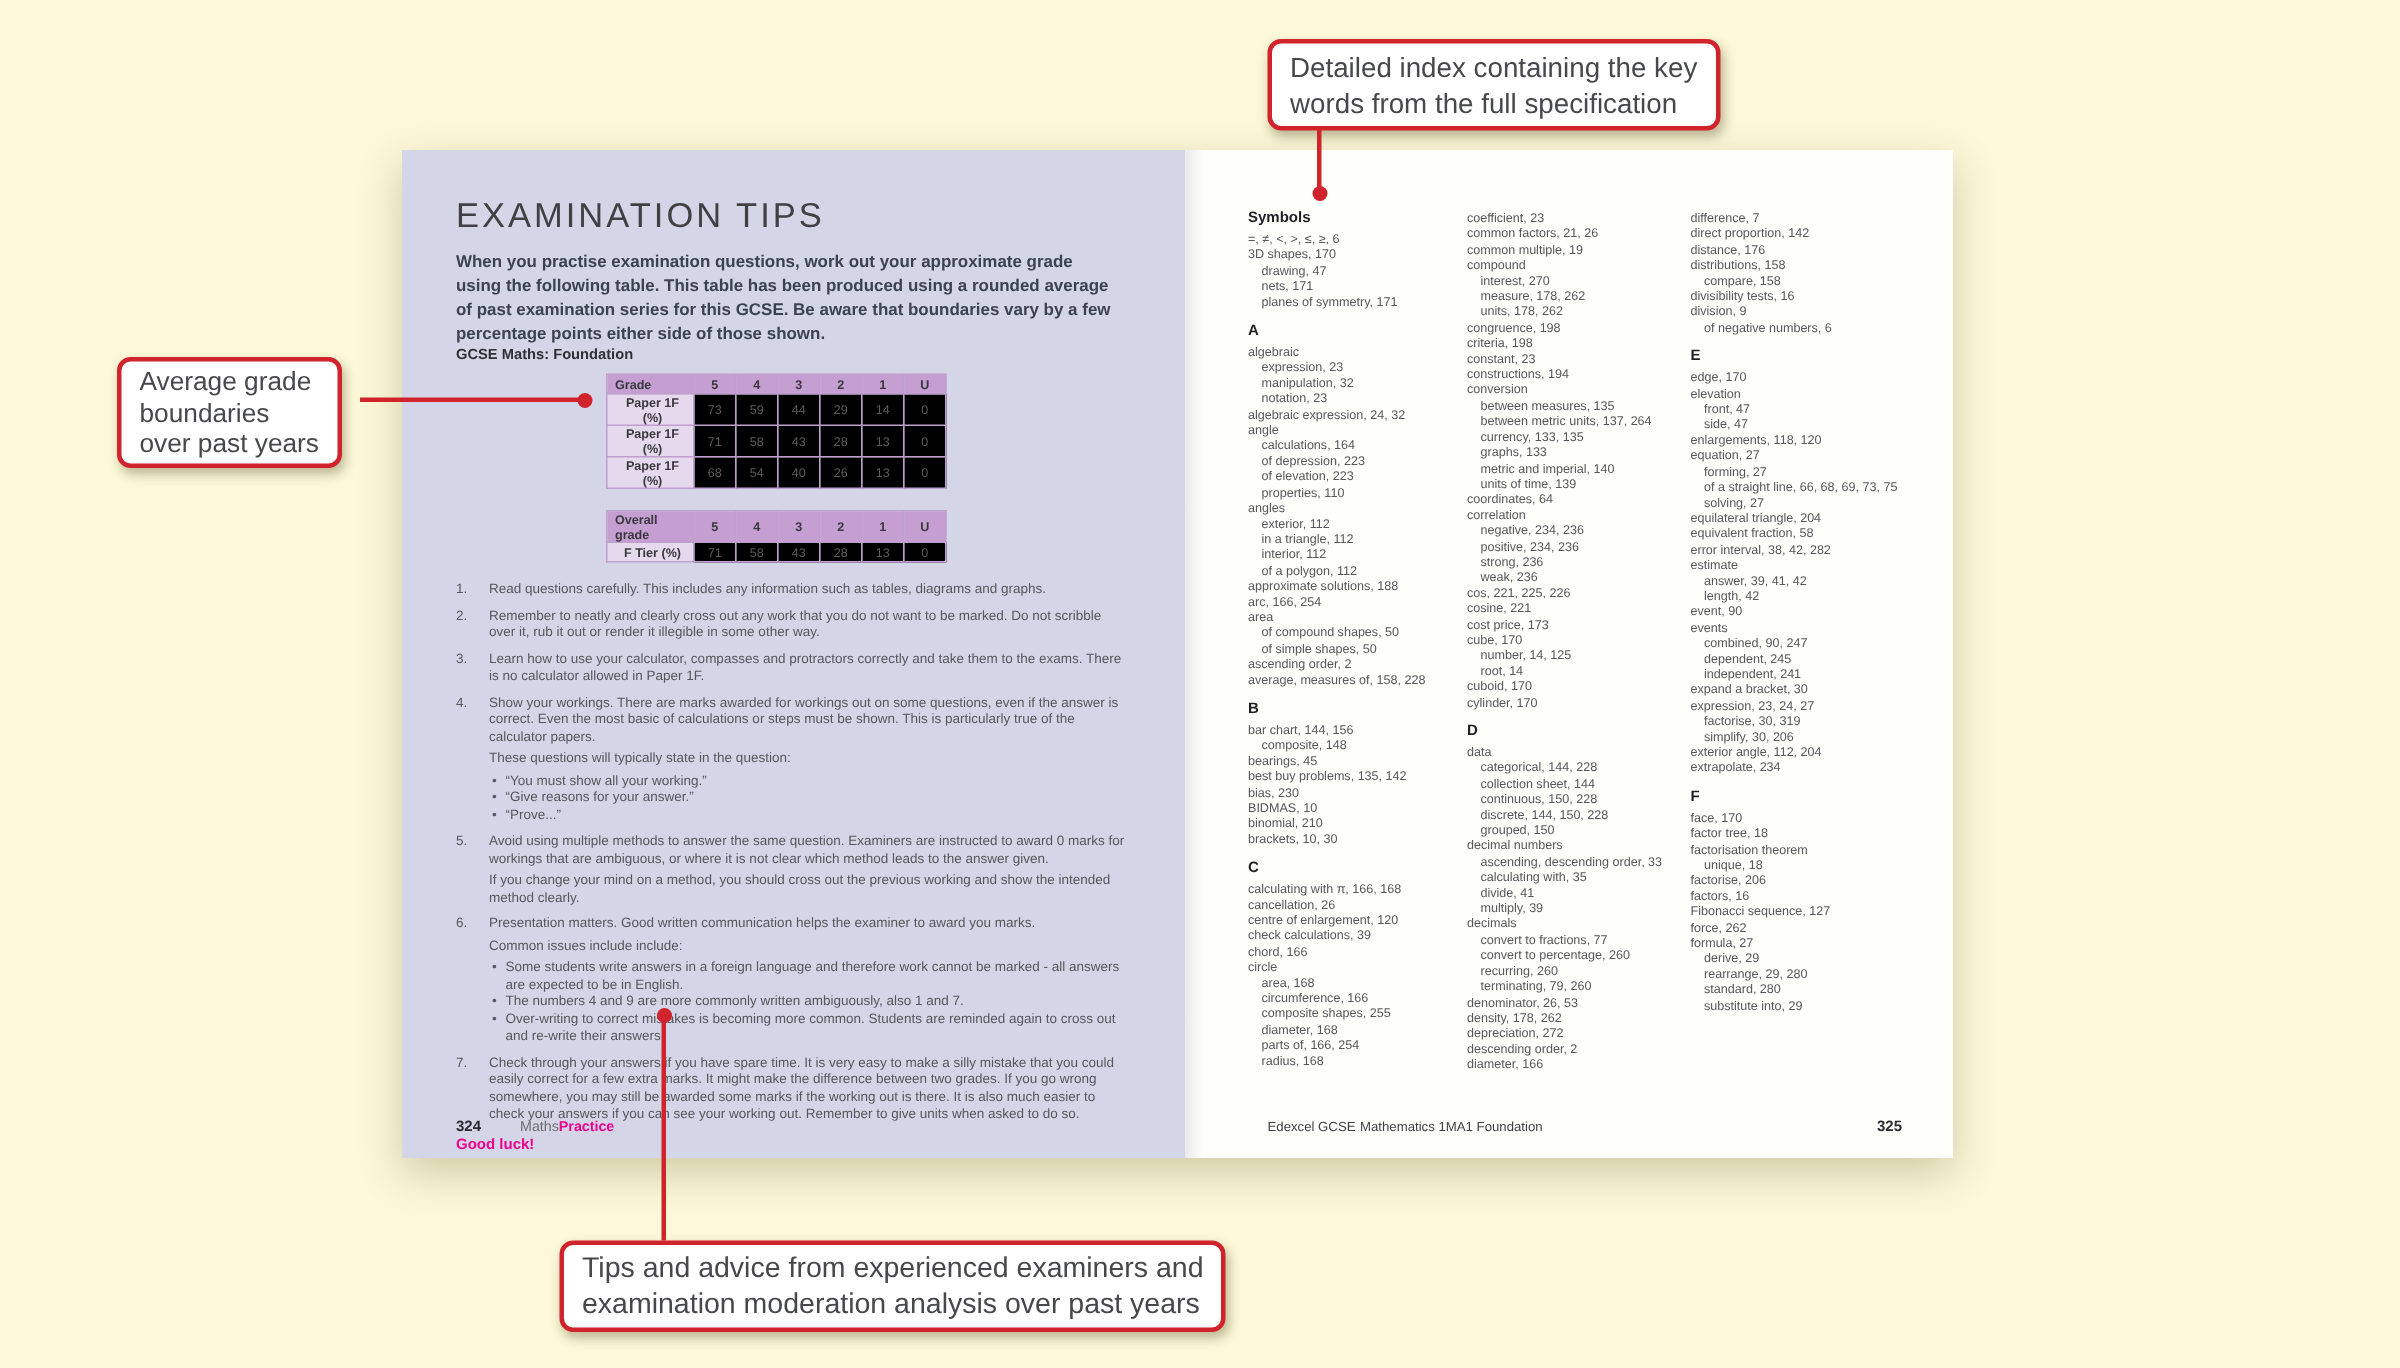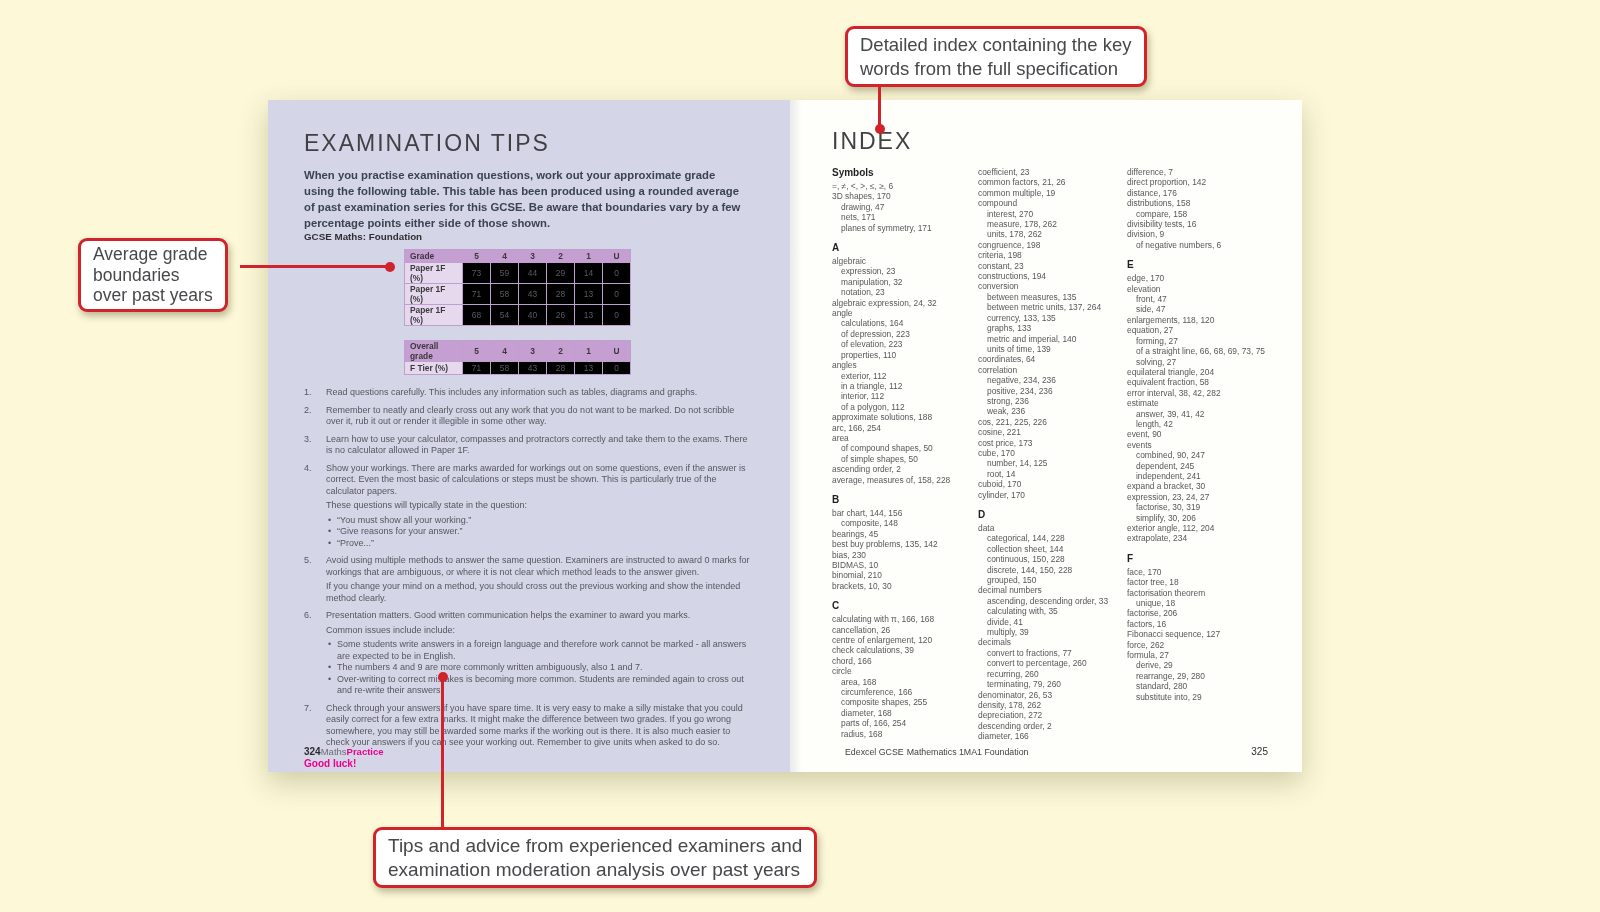--- a/index.html
+++ b/index.html
@@ -18,49 +18,49 @@
   .page-right::before{content:"";position:absolute;left:0;top:0;bottom:0;width:12px;
           background:linear-gradient(90deg,rgba(60,60,95,.10),rgba(60,60,95,0));pointer-events:none}
   .ptitle{font-size:23px;font-weight:300;letter-spacing:2px;color:var(--heading_text,#414045)}
   
   .intro{margin-top:10px;font-size:11.3px;line-height:1.42;font-weight:700;color:#3b4350;max-width:438px}
   .tcaption{font-size:9.8px;font-weight:700;color:#2f2f33}
   .gtable{border-collapse:collapse;margin:7px 0 0 100px;font-size:8.4px}
   .gtable th,.gtable td{border:1px solid var(--table_border,#bf9fce);height:13px;text-align:center;padding:0 2px}
   .gtable thead th{background:var(--table_header_bg,#c59fd2);color:#39393d;font-weight:700}
   .gtable thead th.lblh{text-align:left;padding-left:5px;width:58px}
-  .gtable tbody th.lbl{background:var(--table_label_bg,#e6d9ee);color:#39393d;text-align:left;padding-left:5px;font-weight:700;width:58px}
+  .gtable tbody th.lbl{background:var(--table_label_bg,#e6d9ee);color:#39393d;text-align:center;padding-left:5px;font-weight:700;width:58px}
   .gtable td{background:#000000;color:#5a5b5f;width:28px}
   .t2{margin-top:14px}
   #tips{margin-top:12px;color:var(--body_text,#56575b);font-size:9px;line-height:11.5px;max-width:450px}
   .tip{display:flex;margin-bottom:6px}
   .tip-num{width:22px;flex:none}
   .tip-body{flex:1}
   .tip-para{margin-top:3px}
   .tip-bullets{margin-top:3px}
   .b{position:relative;padding-left:11px}
   .b::before{content:"\2022";position:absolute;left:2px}
   .goodluck{margin-top:9px;font-size:10px;font-weight:700;color:var(--brand_pink,#ec008c)}
   .pfooter{position:absolute;bottom:15px;left:36px;right:36px;display:flex;align-items:flex-end;font-size:9.5px}
   .pfooter .pnum{font-weight:700;color:#2c2c30;font-size:10px}
-  .pfooter .brand{color:#6d6e71}
+  .pfooter .brand{margin-left:26px;color:#6d6e71}
   .pfooter .brand .bold{color:var(--brand_pink,#ec008c);font-weight:700}
   
   #index-cols{margin-top:12px;display:flex}
   .icol{flex:none}
   .icol:nth-child(1){width:146px}
   .icol:nth-child(2){width:149px}
   .icol:nth-child(3){width:160px}
   .ihead{font-weight:700;color:#1f1f23;font-size:10px;margin:9px 0 3px}
   .icol .ihead:first-child{margin-top:0}
   .ientry{font-size:8.4px;line-height:10.4px;color:var(--body_text,#56575b);white-space:nowrap}
   .ientry.sub{padding-left:9px}
   .rfooter{position:absolute;bottom:15px;left:55px;right:34px;display:flex;align-items:baseline;font-size:8.8px;color:#3f3f43}
   .rfooter .imprint-bold{font-weight:400;margin-left:3px}
-  .rfooter .pnum{margin-left:auto;font-weight:400;font-size:10px;color:#2c2c30}
+  .rfooter .pnum{margin-left:auto;font-weight:700;font-size:10px;color:#2c2c30}
   
   .callout{position:absolute;background:#fff;border:3px solid var(--accent_red,#d0232b);
            border-radius:9px;box-shadow:2px 4px 7px rgba(70,60,20,.35);
            color:#47484b;padding:4px 12px}
   .callout .cl{white-space:nowrap}
   .callout.top{left:845px;top:26px;font-size:18.5px;line-height:23.5px}
   .callout.left{left:78px;top:238px;font-size:17.5px;line-height:20.5px;padding:3px 12px}
   .callout.bottom{left:373px;top:827px;font-size:19px;line-height:23.5px}
   .connector{position:absolute;background:var(--accent_red,#d0232b)}
   #conn-top{left:878px;top:84px;width:3px;height:44px}
@@ -204,21 +204,20 @@
         </div>
       </div>
     <div class="goodluck">Good luck!</div>
     <div class="pfooter">
       <span class="pnum">324</span>
       <span class="brand"><span>Maths</span><span class="bold">Practice</span></span>
     </div>
   </section>
 
   <section class="page page-right">
-    <h1 class="ptitle">INDEX</h1>
     <div id="index-cols">
         <div class="icol">
           <div class="ihead">Symbols</div>
           <div class="ientry">=, ≠, &lt;, &gt;, ≤, ≥, 6</div>
           <div class="ientry">3D shapes, 170</div>
           <div class="ientry sub">drawing, 47</div>
           <div class="ientry sub">nets, 171</div>
           <div class="ientry sub">planes of symmetry, 171</div>
           <div class="ihead">A</div>
           <div class="ientry">algebraic</div>

